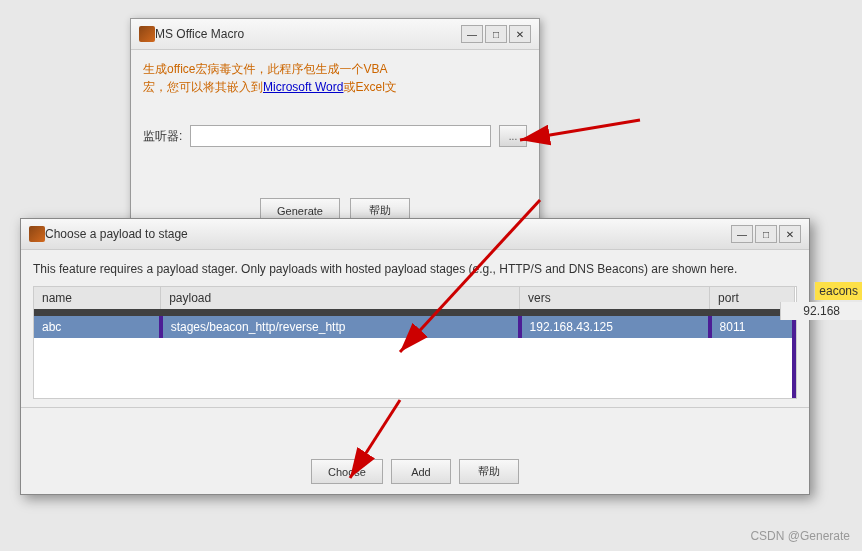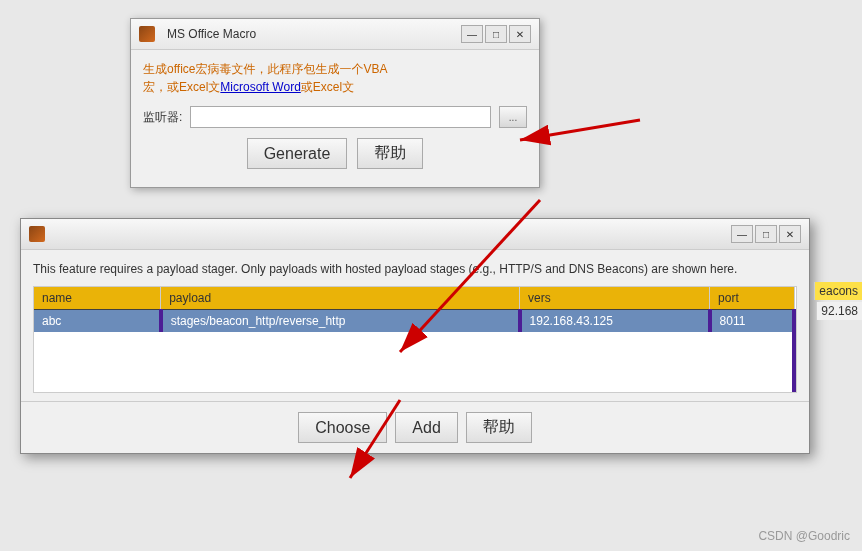--- a/index.html
+++ b/index.html
@@ -40,21 +40,21 @@
       border-bottom: 1px solid #ccc;
       padding: 6px 8px;
       display: flex;
       align-items: center;
       justify-content: space-between;
     }
 
     .dialog-titlebar-left {
       display: flex;
       align-items: center;
-      gap: 12px;
+      gap: 0;
     }
 
     .dialog-title-icon {
       width: 16px;
       height: 16px;
       background: linear-gradient(135deg, #8B4513, #D2691E);
       border-radius: 2px;
       display: inline-block;
     }
 
@@ -83,33 +83,33 @@
 
     .dialog-content {
       padding: 10px 12px;
       position: relative;
     }
 
     .macro-description {
       font-size: 12px;
       color: #cc6600;
       line-height: 1.5;
-      margin-bottom: 10px;
     }
 
     .macro-description .blue-text {
       color: #0000cc;
       text-decoration: underline;
     }
 
     .field-row {
       display: flex;
       align-items: center;
       gap: 8px;
       margin-bottom: 10px;
+      margin-top: 29px;
     }
 
     .field-label {
       font-size: 12px;
       color: #333;
       white-space: nowrap;
     }
 
     .field-input {
       flex: 1;
@@ -138,23 +138,24 @@
       justify-content: center;
       gap: 10px;
       padding-bottom: 8px;
     }
 
     .dialog-btn {
       padding: 4px 16px;
       background: linear-gradient(to bottom, #f8f8f8, #e0e0e0);
       border: 1px solid #aaa;
       cursor: pointer;
-      font-size: 16px;
+      font-size: 11px;
       color: #333;
       min-width: 60px;
+      margin-top: 41px;
     }
 
     
     .payload-dialog {
       position: absolute;
       top: 218px;
       left: 20px;
       width: 790px;
       background: #f0f0f0;
       border: 1px solid #888;
@@ -189,22 +190,22 @@
       overflow: hidden;
     }
 
     .payload-table {
       width: 100%;
       border-collapse: collapse;
       font-size: 12px;
     }
 
     .payload-table thead tr {
-      background: #eab308;
-      border-bottom: 1px solid #404040;
+      background: #e5e5e5;
+      border-bottom: 7px solid #404040;
     }
 
     .payload-table th {
       text-align: left;
       padding: 4px 8px;
       font-weight: normal;
       border-right: 1px solid #ccc;
       color: #333;
     }
 
@@ -253,21 +254,21 @@
     </div>
     <div class="dialog-controls">
       <div class="win-btn">—</div>
       <div class="win-btn">□</div>
       <div class="win-btn close">✕</div>
     </div>
   </div>
   <div class="dialog-content">
     <div class="macro-description">
       <span>生成office宏病毒文件，此程序包生成一个VBA</span><br>
-      <span>宏，或Excel文</span><span class="blue-text">Microsoft Word</span><span>或Excel文</span>
+      <span>宏，您可以将其嵌入到</span><span class="blue-text">Microsoft Word</span><span>或Excel文</span>
     </div>
     <div class="field-row">
       <span class="field-label">监听器:</span>
       <input class="field-input" type="text" style="">
       <div class="browse-btn">...</div>
     </div>
     <div class="macro-buttons">
       <button class="dialog-btn">Generate</button>
       <button class="dialog-btn">帮助</button>
     </div>
@@ -275,20 +276,21 @@
 </div>
 
 <div style="position:absolute; top:303px; left:20px; font-size:12px; color:#333; z-index:4; background:#f0f0f0; padding: 2px 4px;">
   <span>vers</span>
 </div>
 
 <div class="payload-dialog">
   <div class="payload-titlebar">
     <div class="dialog-titlebar-left">
       <span class="dialog-title-icon"></span>
+      <span class="dialog-title-text">Choose a payload to stage</span>
     </div>
     <div class="dialog-controls">
       <div class="win-btn">—</div>
       <div class="win-btn">□</div>
       <div class="win-btn close">✕</div>
     </div>
   </div>
   <div class="payload-content">
     <div class="payload-description">This feature requires a payload stager. Only payloads with hosted payload stages (e.g., HTTP/S and DNS Beacons) are shown here.</div>
     <div class="payload-table-container">
@@ -318,34 +320,34 @@
   <div class="payload-footer">
     <button class="dialog-btn">Choose</button>
     <button class="dialog-btn">Add</button>
     <button class="dialog-btn">帮助</button>
   </div>
 </div>
 
 <div style="position:absolute; top:282px; right:0; font-size:12px; color:#333; z-index:6; background:#fde047; padding:2px 4px; border-left:1px solid #ccc;">
   <span>eacons</span>
 </div>
-<div style="position:absolute; top:302px; right:0; font-size:12px; color:#333; z-index:6; background:#f0f0f0; padding:2px 4px; border-left:1px solid #ccc;">
+<div style="position:absolute; top:302px; right:0; font-size:12px; color:#333; z-index:6; background:#f0f0f0; padding:2px 22px; border-left:1px solid #ccc;">
   <span>92.168</span>
 </div>
 
 <svg class="arrows-overlay" xmlns="http://www.w3.org/2000/svg">
 
   <defs>
     <marker id="arrowhead" markerWidth="10" markerHeight="7" refX="10" refY="3.5" orient="auto">
       <polygon points="0 0, 10 3.5, 0 7" fill="#cc0000"></polygon>
     </marker>
   </defs>
 
   <line x1="640" y1="120" x2="520" y2="140" stroke="#cc0000" stroke-width="3" marker-end="url(#arrowhead)"></line>
 
   <line x1="540" y1="200" x2="400" y2="352" stroke="#cc0000" stroke-width="3" marker-end="url(#arrowhead)"></line>
 
   <line x1="400" y1="400" x2="350" y2="478" stroke="#cc0000" stroke-width="3" marker-end="url(#arrowhead)"></line>
 </svg>
 
 <div class="watermark">
-  <span>CSDN @Goodric</span>
+  <span>CSDN @Generate</span>
 </div>
 
 </body></html>

